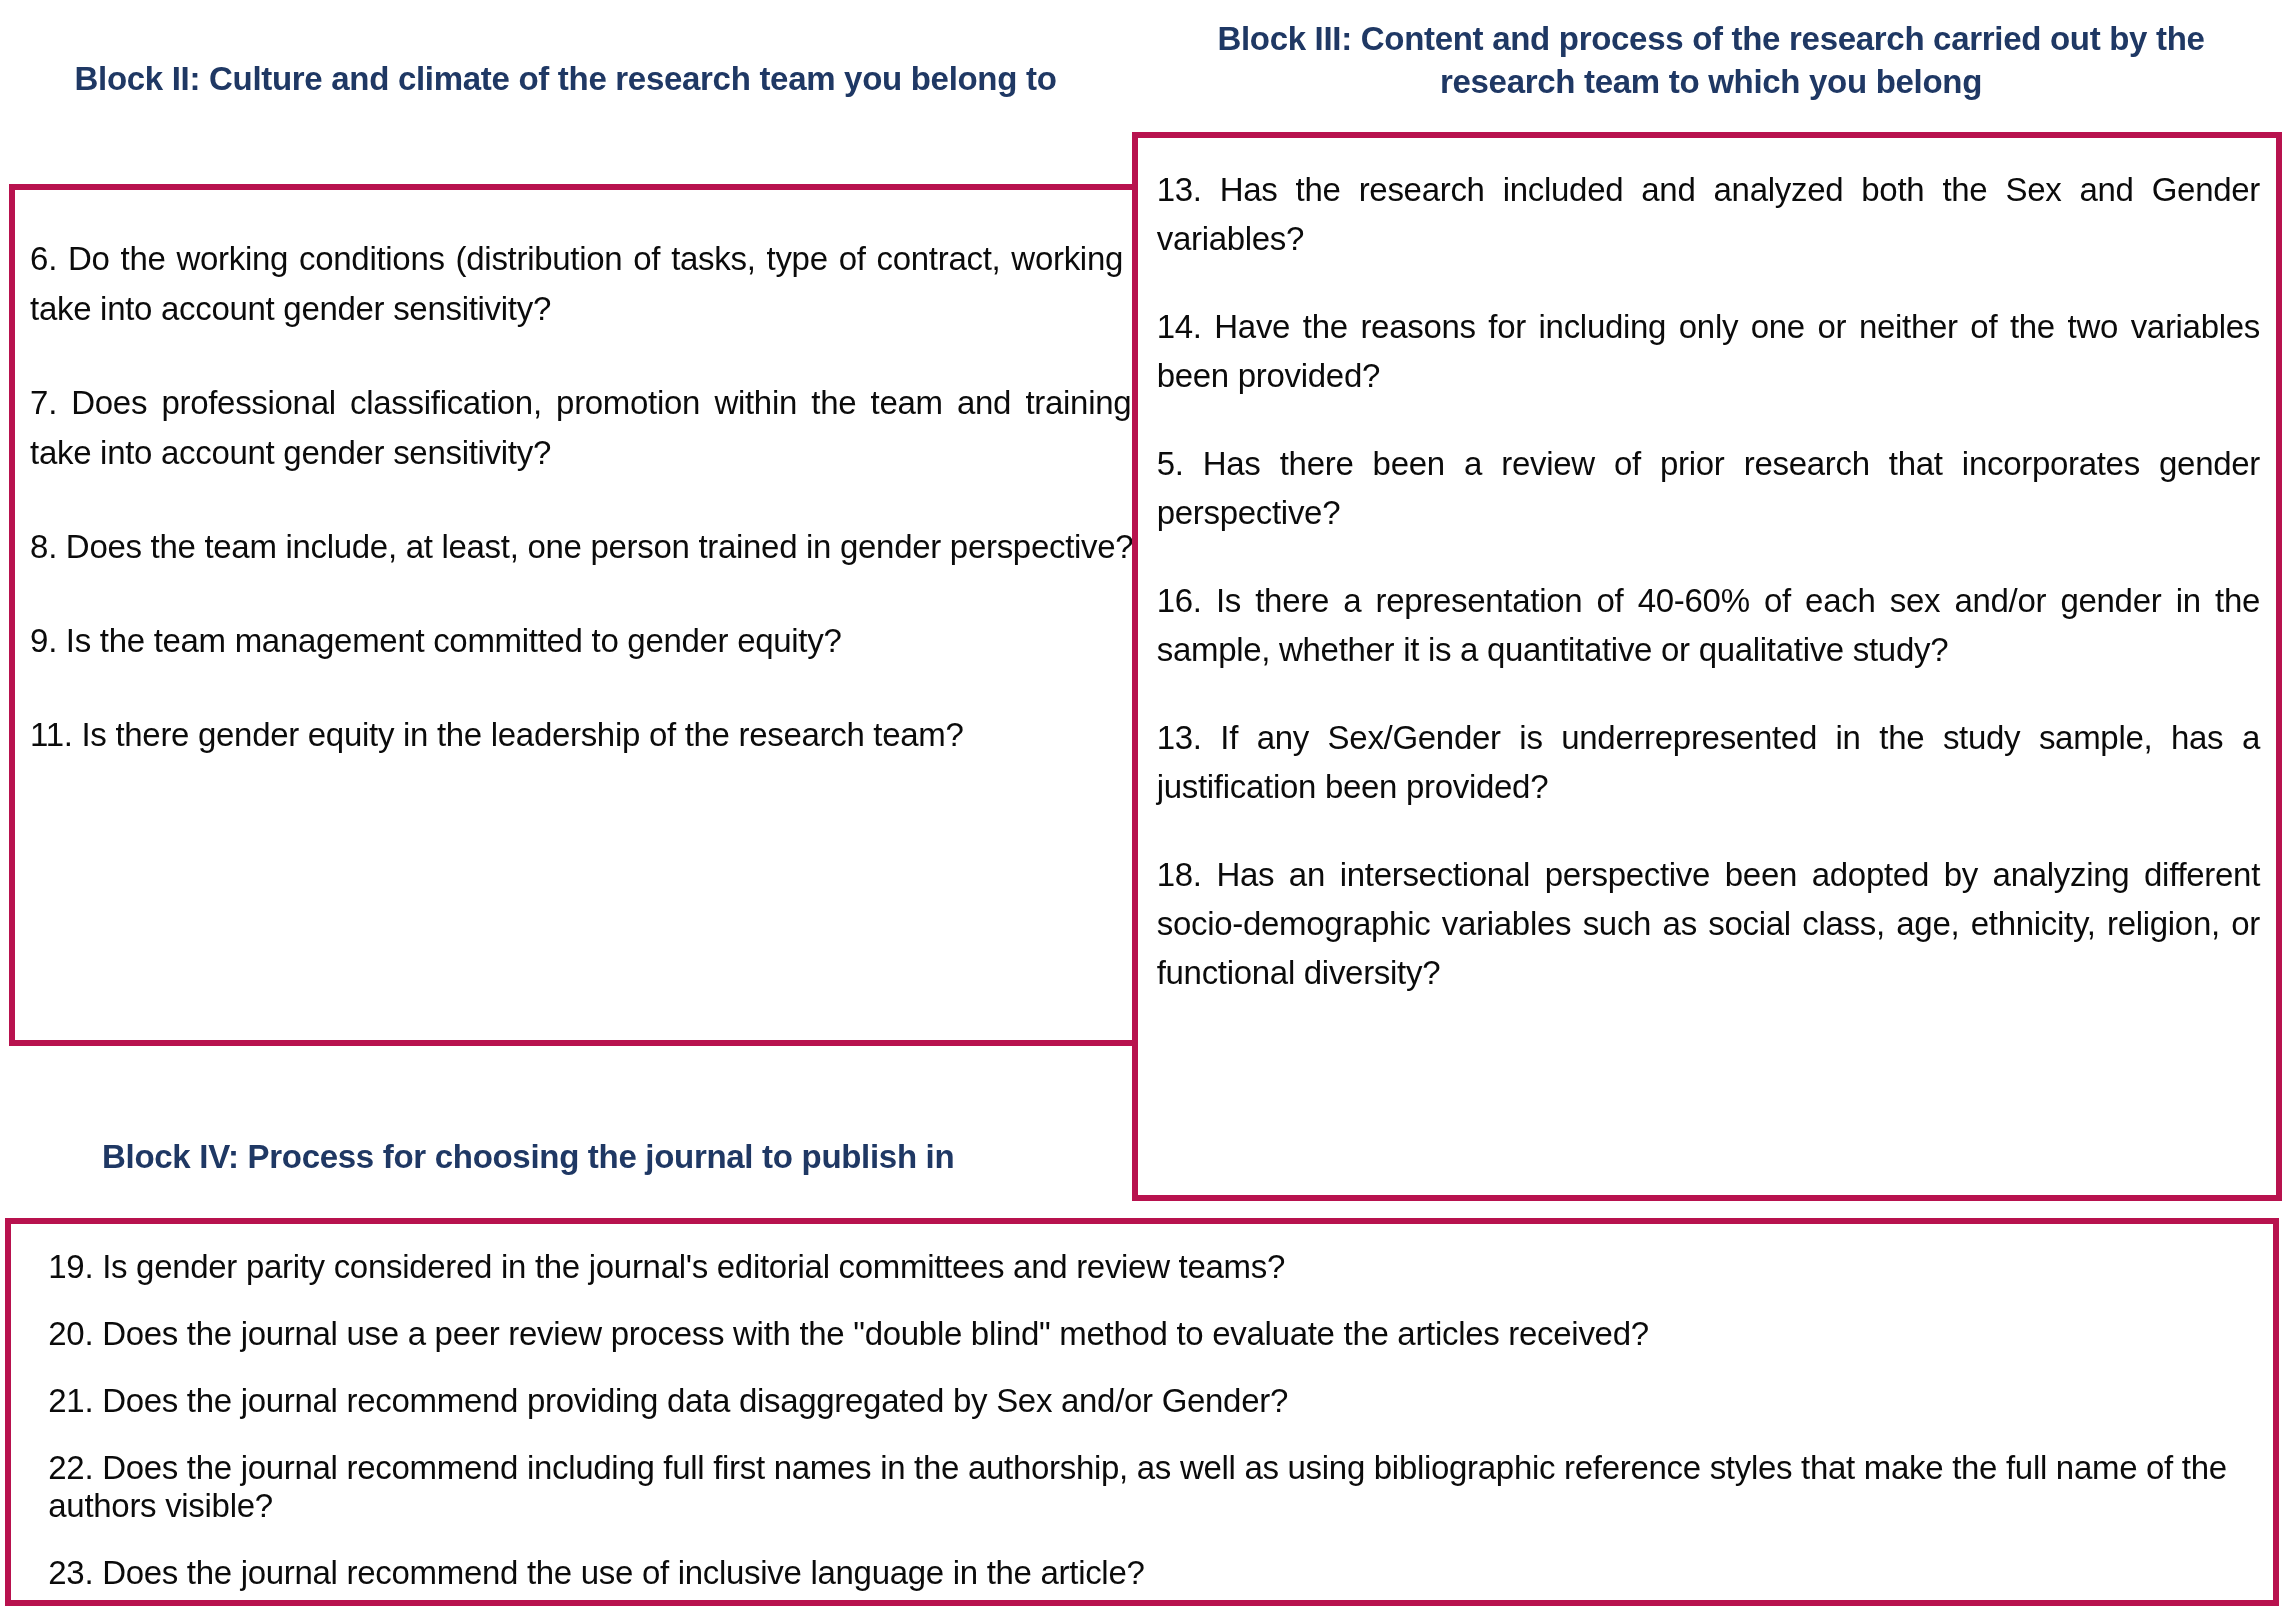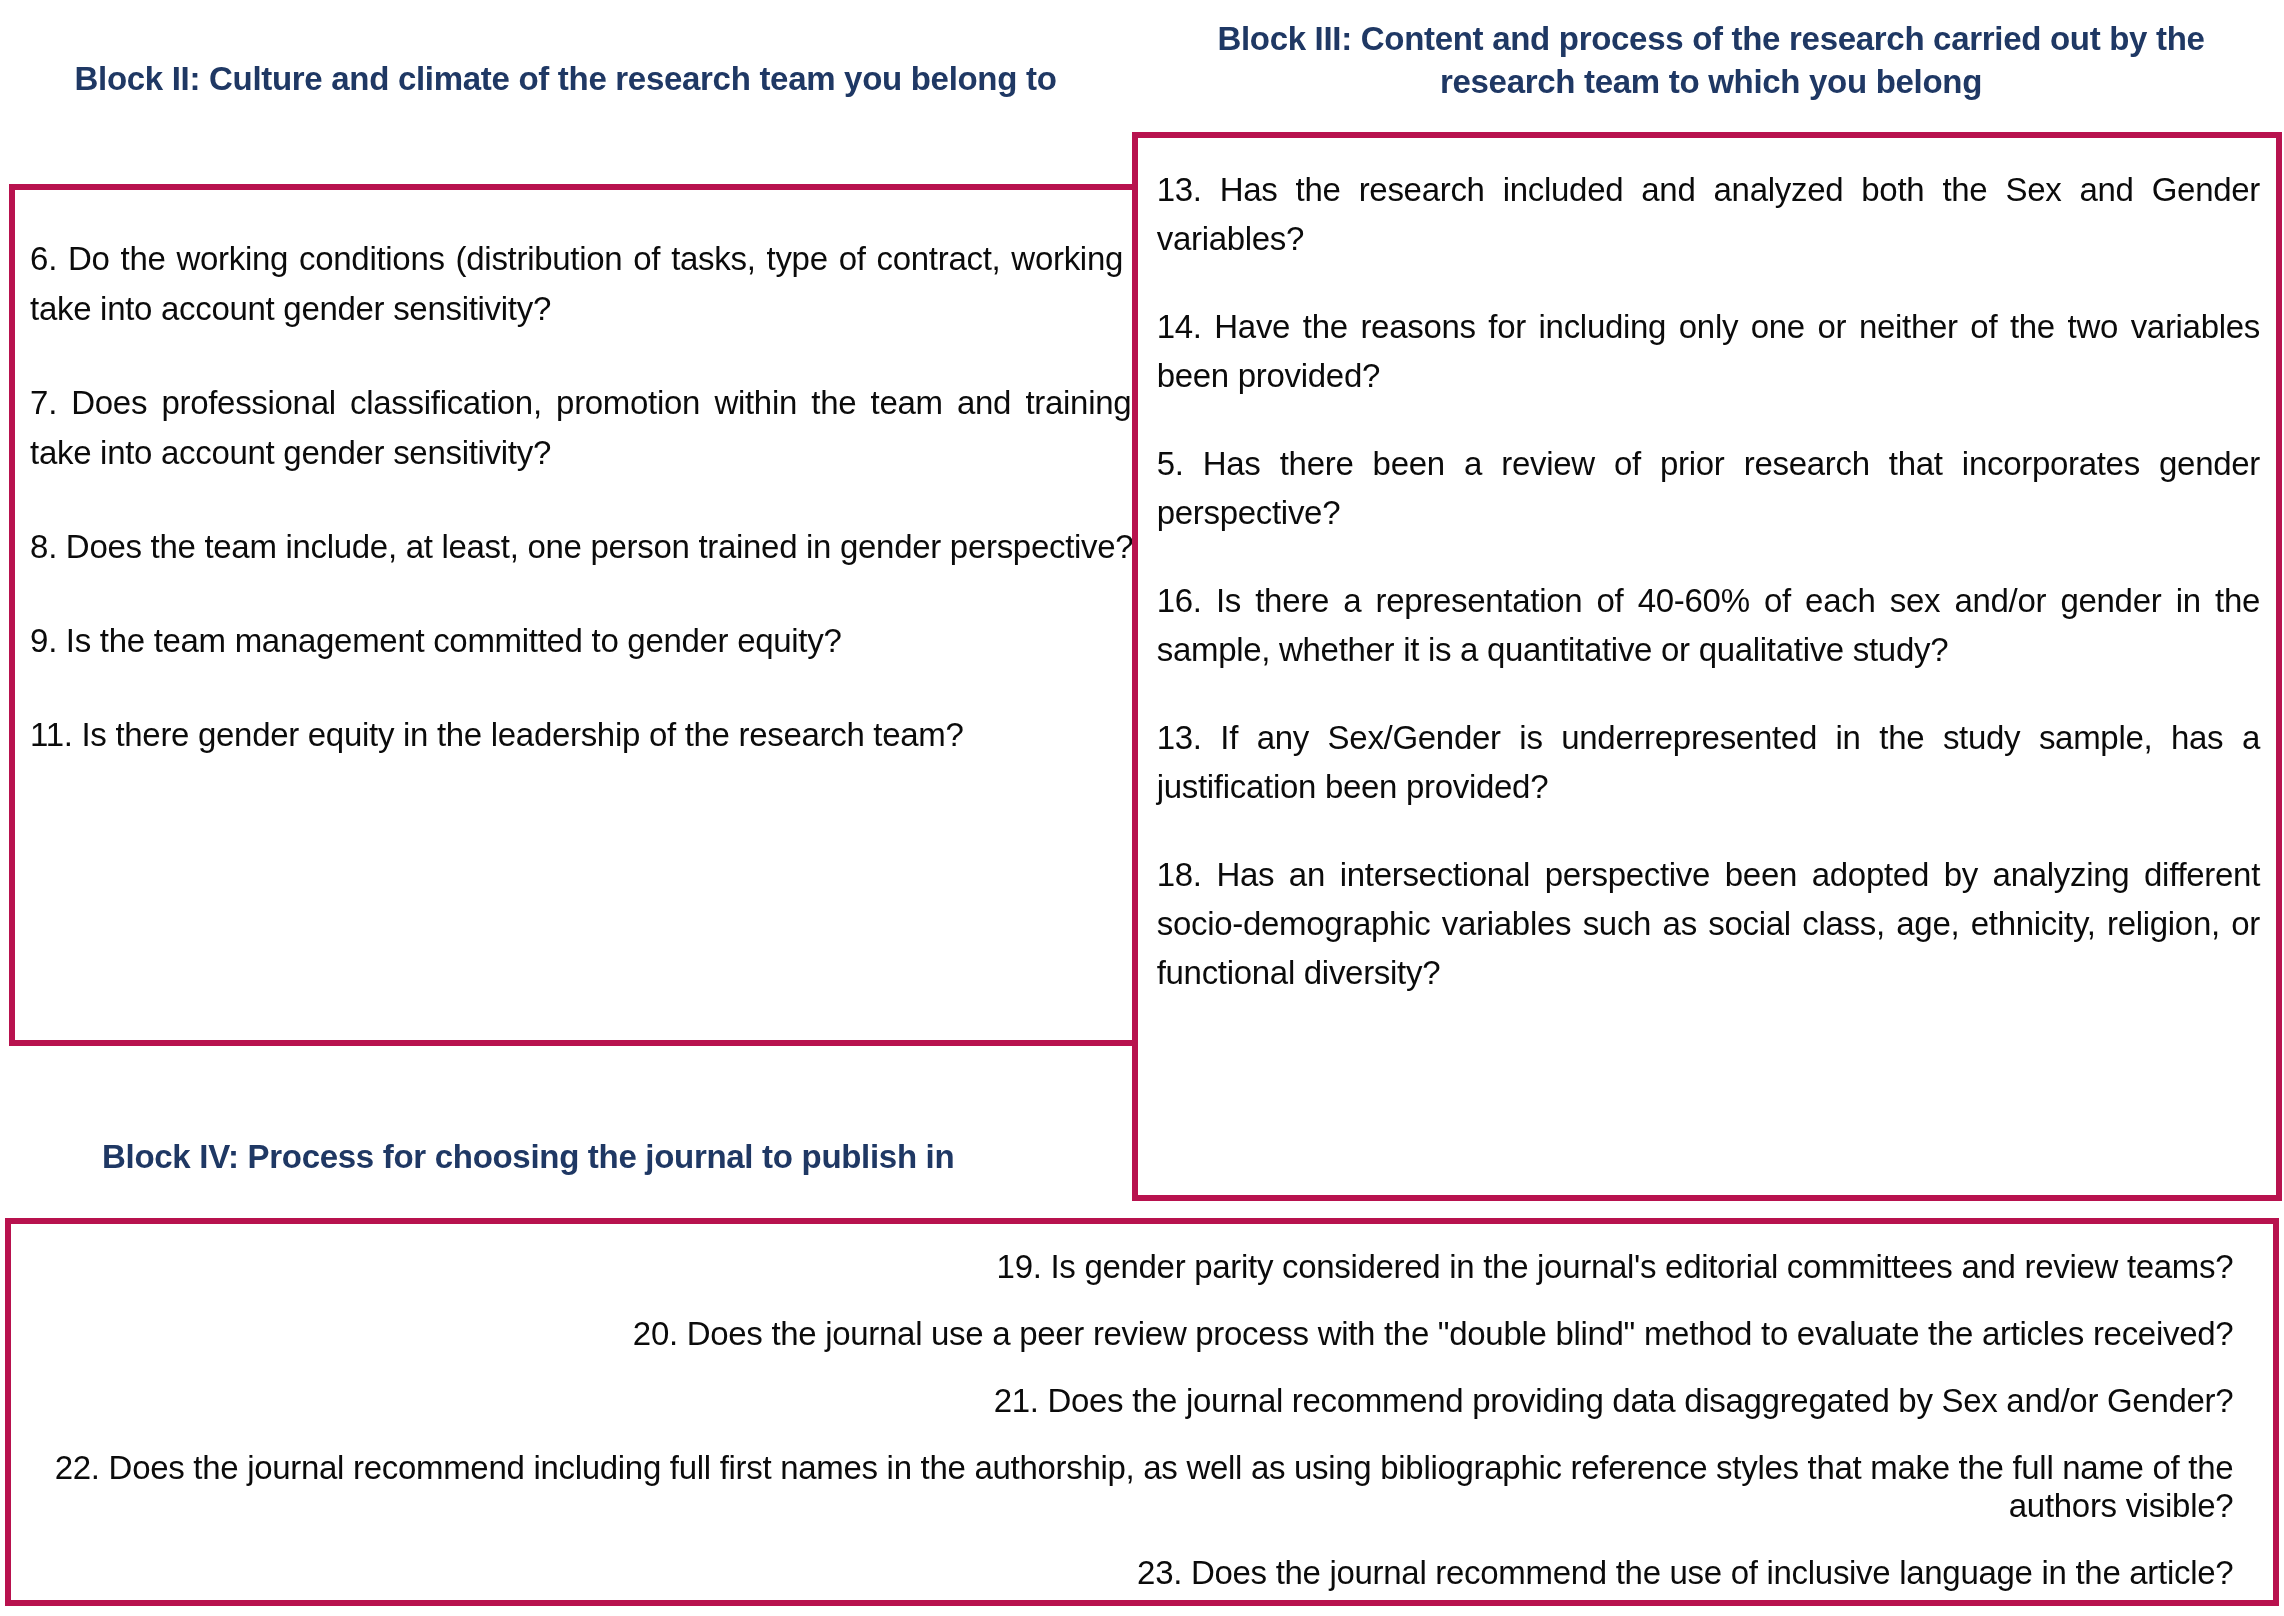--- a/index.html
+++ b/index.html
@@ -52,21 +52,21 @@
     width: 1150px; height: 1069px;
     padding: 27px 16px 6.7px 18.7px;
     text-align: justify;
     line-height: 49px;
   }
   .box-right p { margin-bottom: 39px; }
   .box-bottom {
     left: 5.3px; top: 1218px;
     width: 2274px; height: 388px;
     padding: 24px 40px 6.7px 37px;
-    text-align: right;
+    text-align: left;
     line-height: 38px;
   }
   .box-bottom p { margin-bottom: 29px; }
 </style>
 </head>
 <body>
 
 <div class="page">
 
   <div class="block-title title-block3">Block III: Content and process of the research carried out by the research team to which you belong</div>

